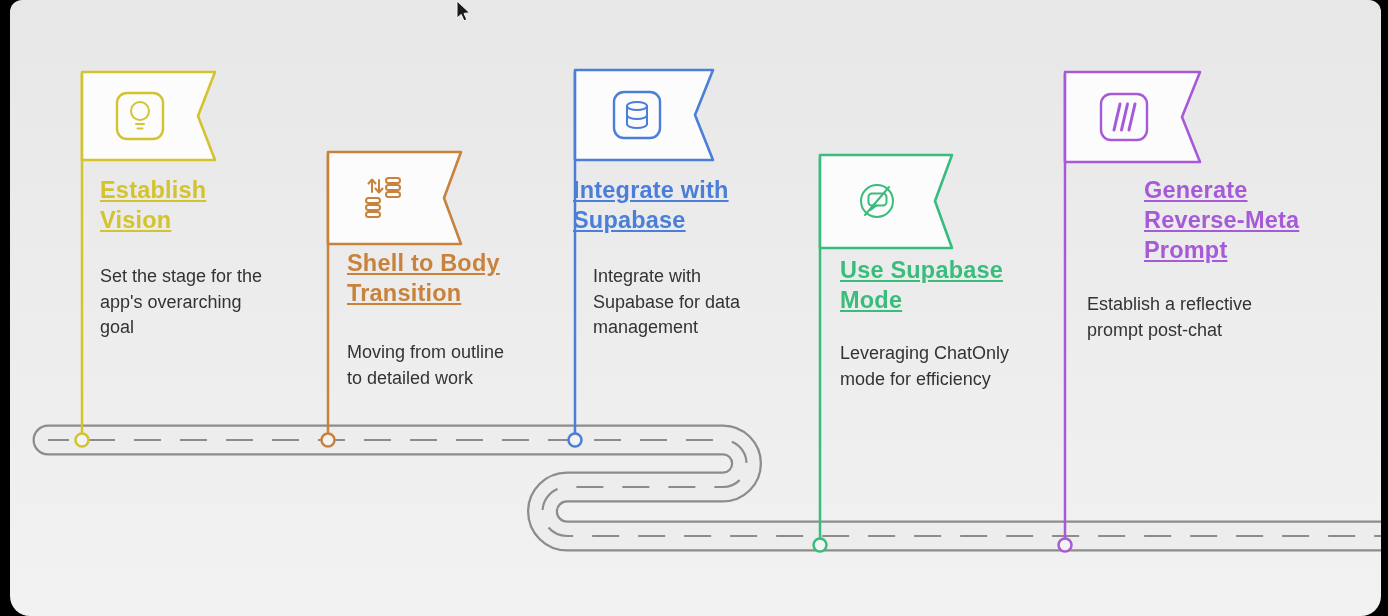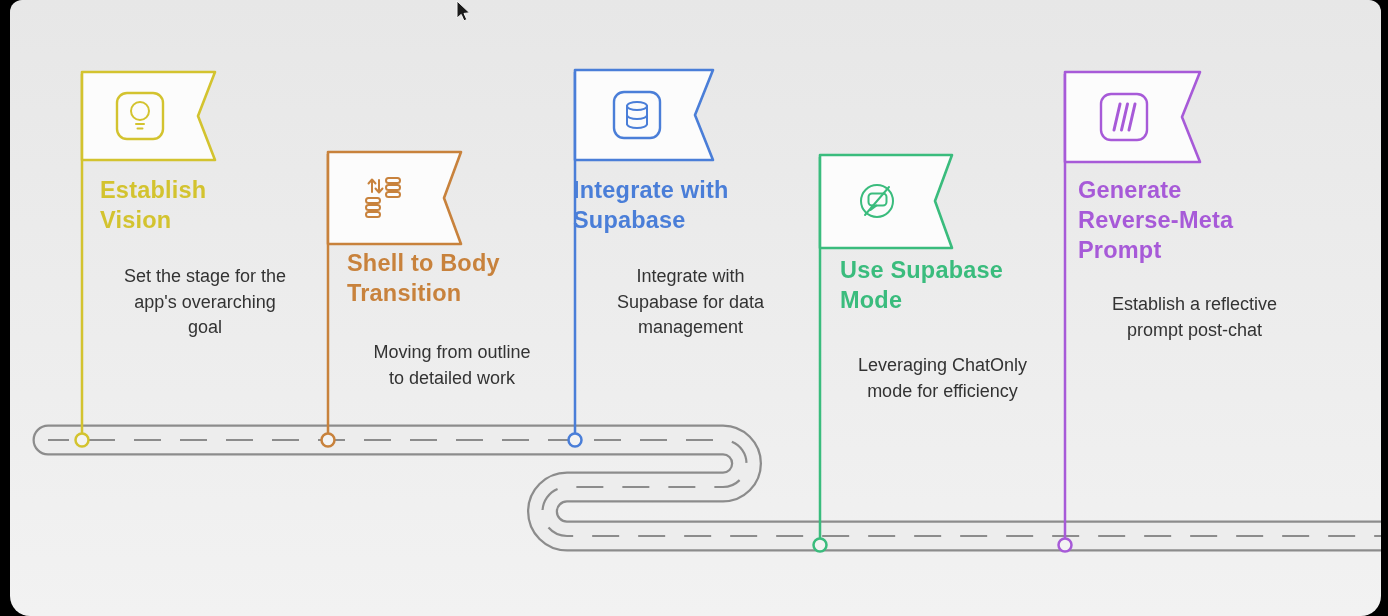--- a/index.html
+++ b/index.html
@@ -11,26 +11,25 @@
   .stage{
     position:absolute;left:10px;top:0;right:7px;bottom:0;
     background:linear-gradient(180deg,#e7e7e7 0%,#ededed 55%,#f2f2f2 100%);
     border-radius:12px 12px 20px 20px;
     overflow:hidden;
   }
   svg.layer{position:absolute;overflow:visible;}
   .milestone{position:absolute;left:0;top:0;width:0;height:0;}
   .m-title{
     position:absolute;font-weight:700;font-size:23.5px;line-height:1.27;
-    white-space:pre-line;letter-spacing:.2px;color:inherit;
+    white-space:pre-line;letter-spacing:.2px;color:inherit;text-decoration:underline;
   }
   .m-desc{
     position:absolute;font-size:18px;line-height:1.42;color:#333;
     white-space:pre-line;
-    text-align:center;
   }
   .pole{stroke:currentColor;stroke-width:2.5;}
   .marker{fill:#f3f3f3;stroke:currentColor;stroke-width:2.5;}
   .banner{fill:#fcfcfc;stroke:currentColor;stroke-width:2.6;stroke-linejoin:round;}
   .icon{fill:none;stroke:currentColor;stroke-width:2;stroke-linecap:round;stroke-linejoin:round;}
   .icon .box{stroke-width:2.4;}
 </style>
 </head>
 <body>
 
@@ -113,37 +112,37 @@
       <polygon class="banner" points="10,10 142,10 125,56 142,103 10,103"></polygon>
       <g class="icon">
         <circle cx="67" cy="56" r="16"></circle>
         <rect x="58.5" y="48.5" width="18" height="12" rx="3.5"></rect>
         <path d="M63 60.5 L60.5 65 L66.5 60.5"></path>
         <line x1="79" y1="42" x2="55" y2="70"></line>
       </g>
     </svg>
     <div class="m-title" style="left:830px;top:256px;width:180px">Use Supabase
 Mode</div>
-    <div class="m-desc" style="left:830px;top:353px;width:205px">Leveraging ChatOnly
+    <div class="m-desc" style="left:830px;top:341px;width:205px">Leveraging ChatOnly
 mode for efficiency</div>
   </div>
 
   <div class="milestone" style="color: rgb(167, 90, 216);">
     <svg class="layer" style="left:1045px;top:62px" width="160" height="500" viewBox="0 0 160 500">
       <line class="pole" x1="10" y1="12" x2="10" y2="477"></line>
       <circle class="marker" cx="10" cy="483" r="6.5"></circle>
       <polygon class="banner" points="10,10 145,10 127,55 145,100 10,100"></polygon>
       <g class="icon">
         <rect class="box" x="46" y="32" width="46" height="46" rx="10"></rect>
         <line x1="59" y1="68" x2="65" y2="42" stroke-width="3"></line>
         <line x1="66.5" y1="68" x2="72.5" y2="42" stroke-width="3"></line>
         <line x1="74" y1="68" x2="80" y2="42" stroke-width="3"></line>
       </g>
     </svg>
-    <div class="m-title" style="left:1068px;top:176px;width:205px">Generate
+    <div class="m-title" style="left:1134px;top:176px;width:205px">Generate
 Reverse-Meta
 Prompt</div>
     <div class="m-desc" style="left:1077px;top:292px;width:215px">Establish a reflective
 prompt post-chat</div>
   </div>
 
   <svg class="layer" style="left:442px;top:0" width="22" height="26" viewBox="0 0 22 26">
     <path d="M5 1 L5 18 L9.2 14.4 L12 20.8 L14.8 19.5 L12 13.4 L17.5 12.8 Z" fill="#1a1a1a" stroke="#f5f5f5" stroke-width="1"></path>
   </svg>
 

